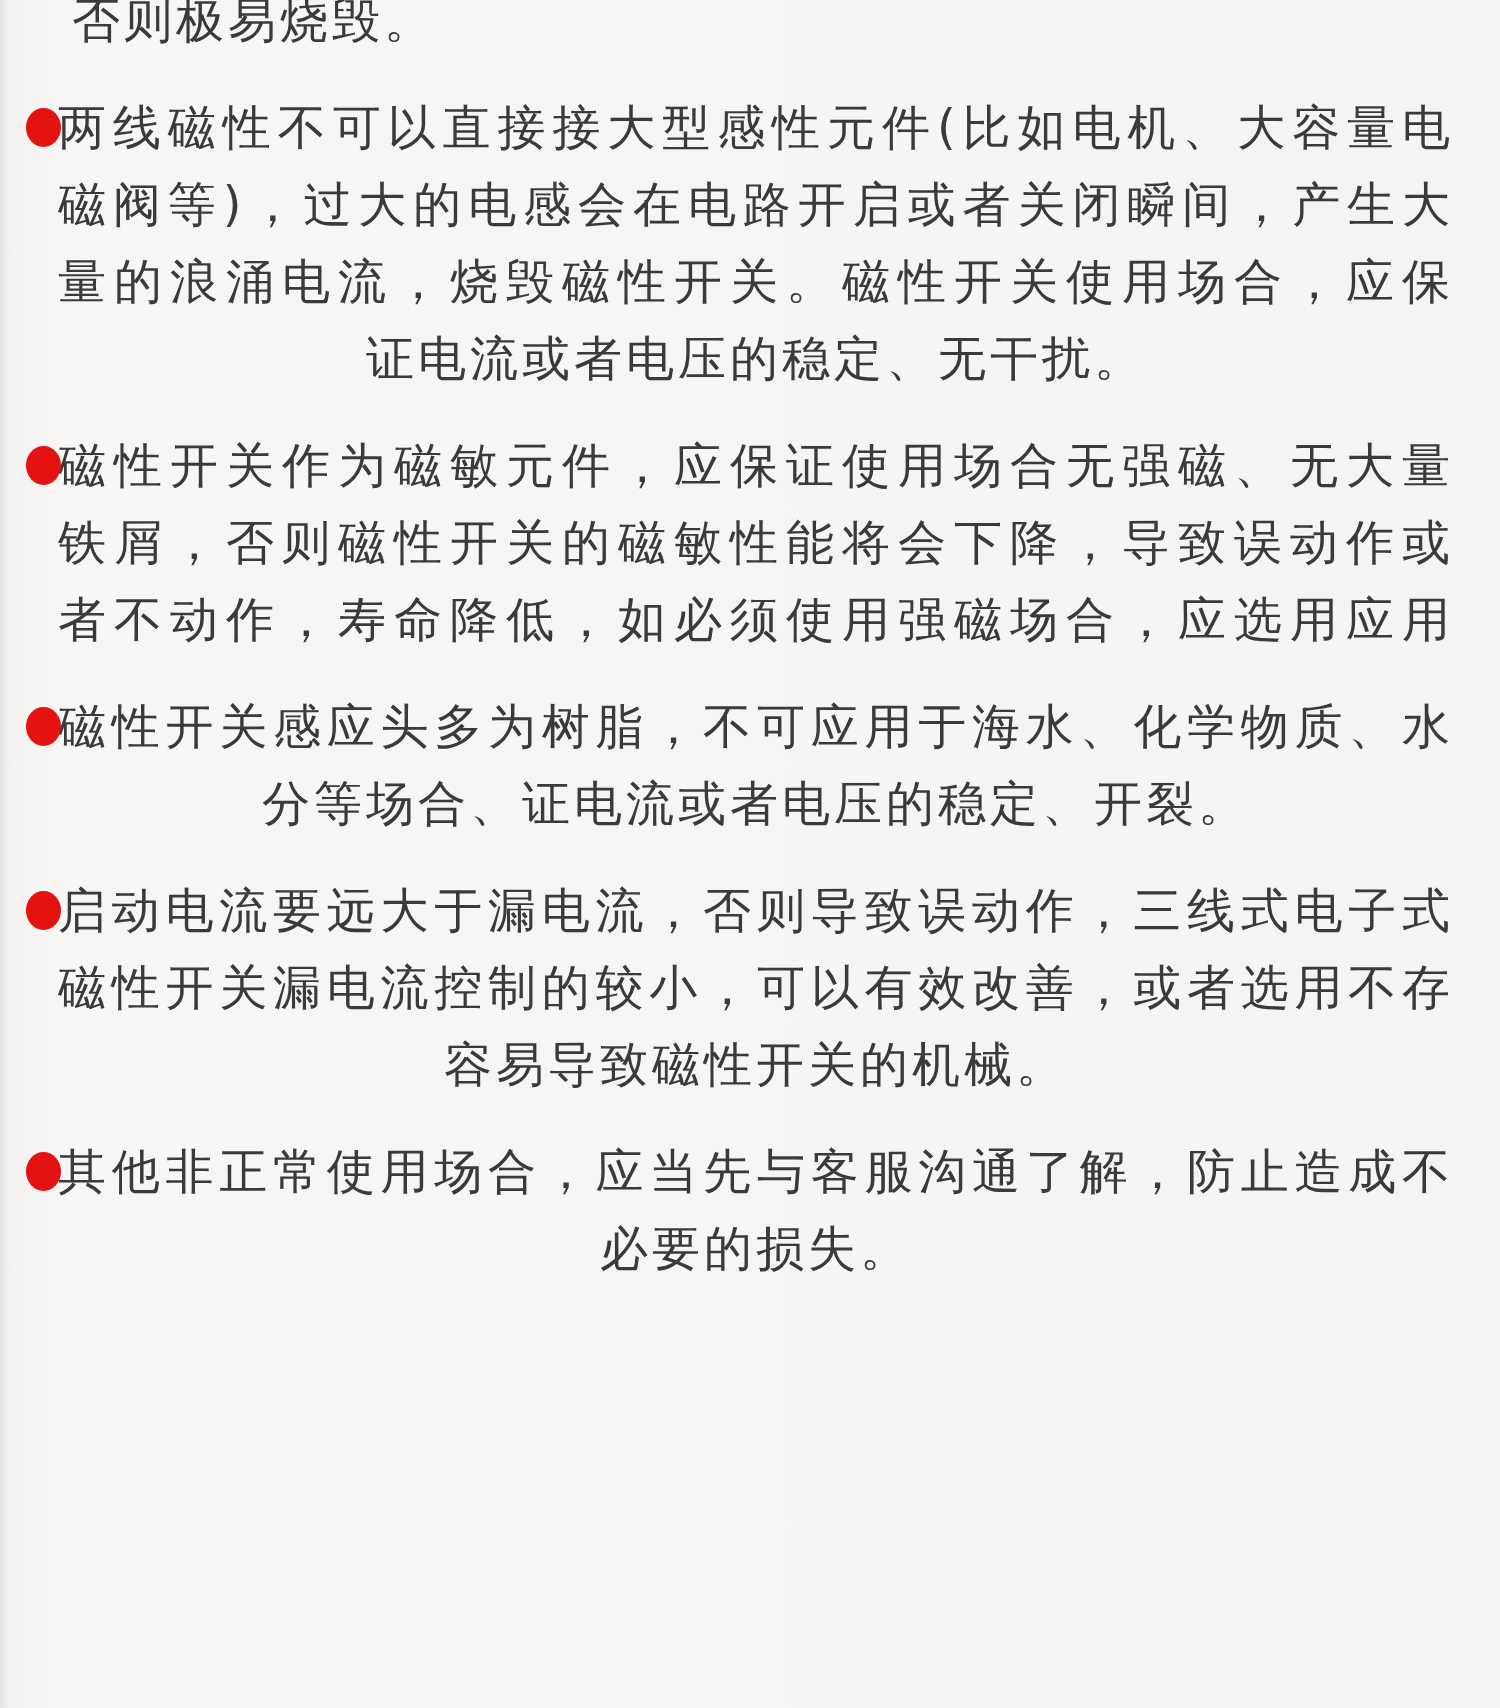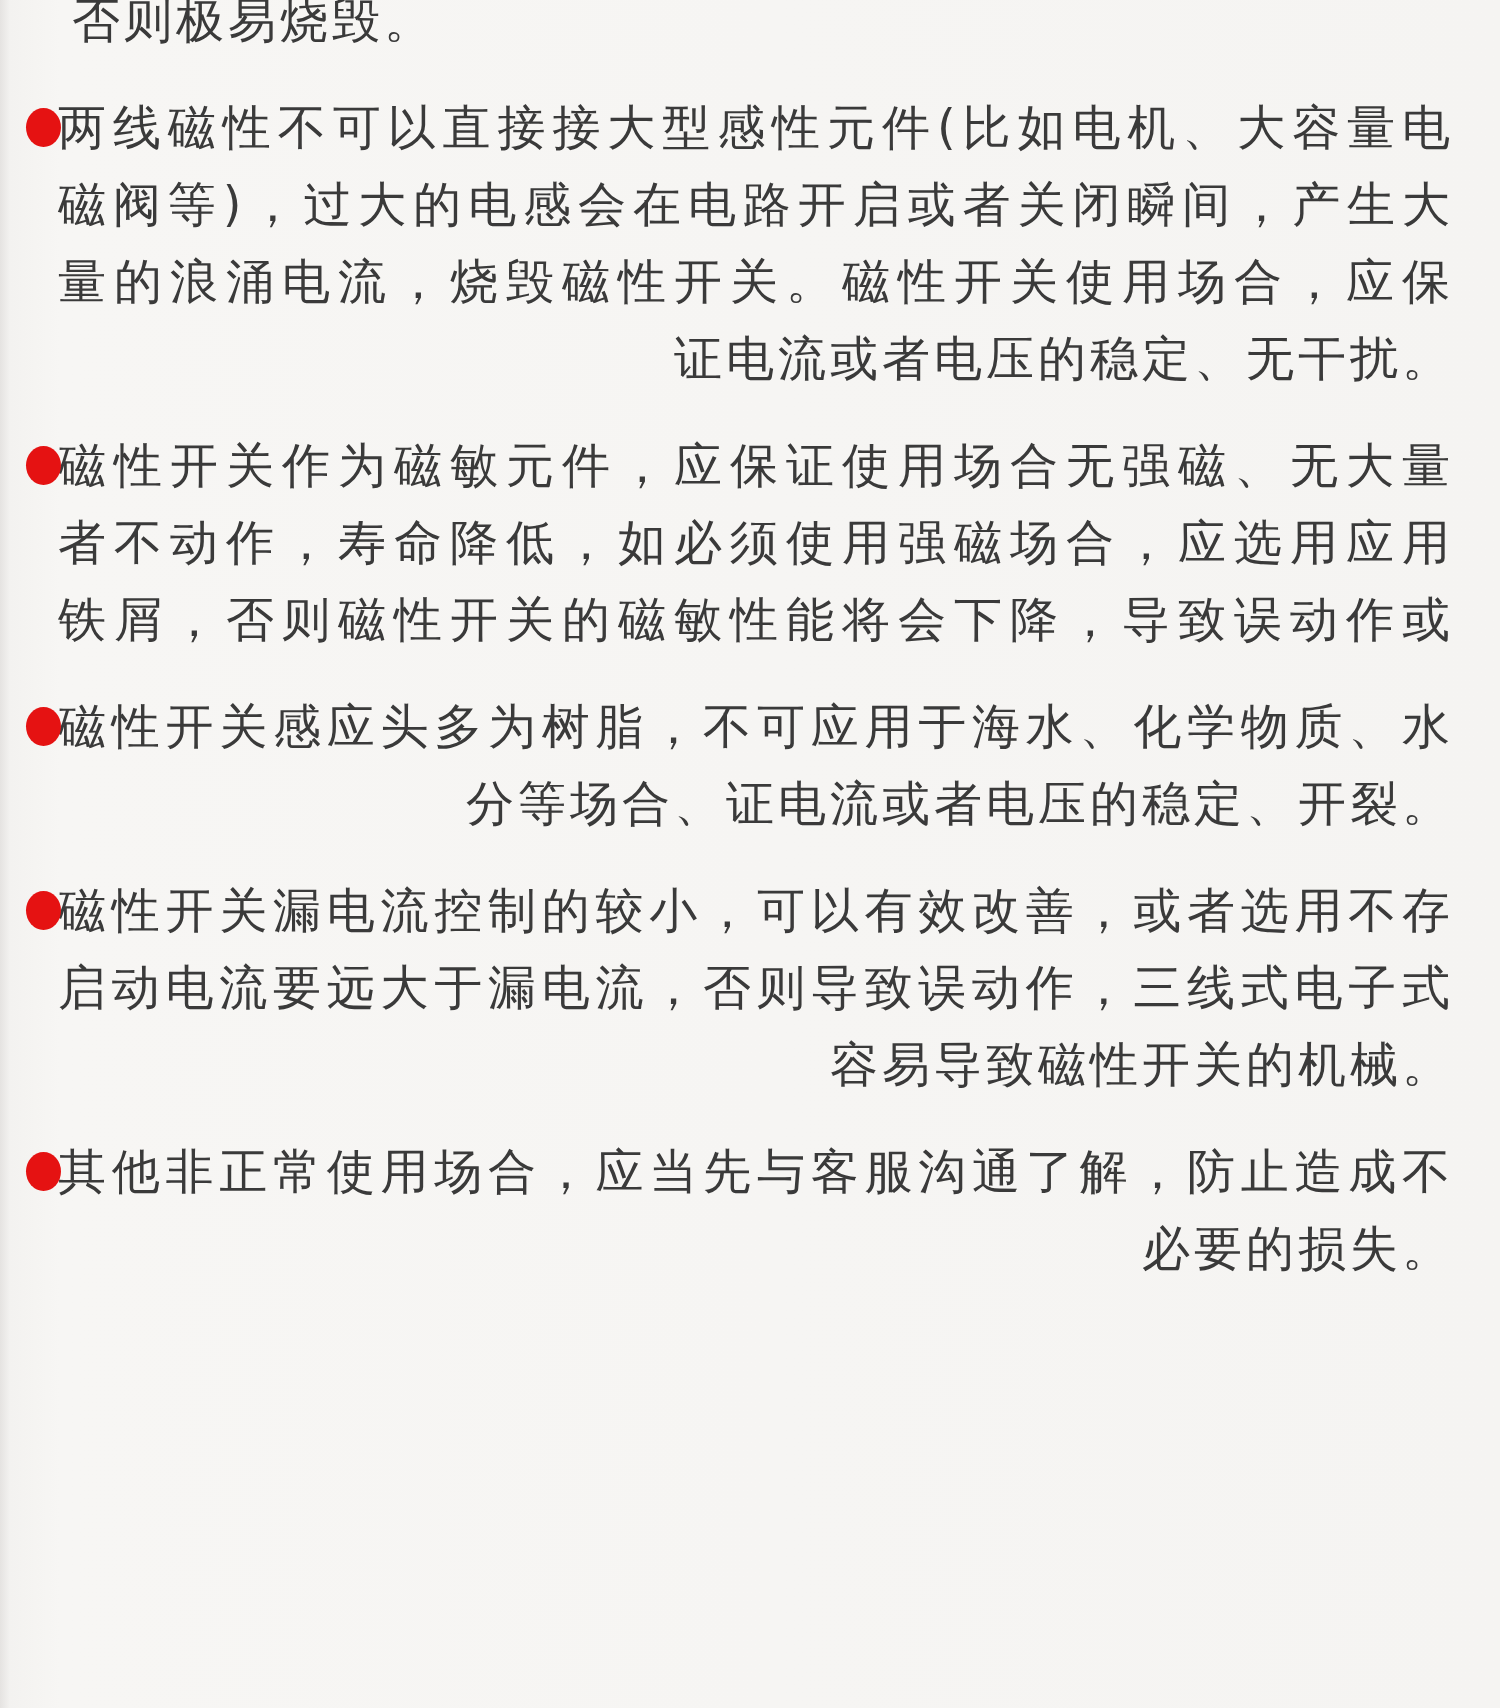--- a/index.html
+++ b/index.html
@@ -45,21 +45,21 @@
     background: #e51212;
     border-radius: 50%;
   }
   .line {
     text-align: justify;
   }
   .jline {
     text-align-last: justify;
   }
   .lastline {
-    text-align: right;
+    text-align: center;
   }
 </style>
 </head>
 <body>
 
 <div class="page">
 
   <div class="partial-line">否则极易烧毁。</div>
 
   <div class="bullet-item">
@@ -69,39 +69,39 @@
       <div class="line jline">磁阀等)，过大的电感会在电路开启或者关闭瞬间，产生大</div>
       <div class="line jline">量的浪涌电流，烧毁磁性开关。磁性开关使用场合，应保</div>
       <div class="line lastline">证电流或者电压的稳定、无干扰。</div>
     </div>
   </div>
 
   <div class="bullet-item">
     <span class="dot"></span>
     <div class="btext">
       <div class="line jline">磁性开关作为磁敏元件，应保证使用场合无强磁、无大量</div>
+      <div class="line jline">铁屑，否则磁性开关的磁敏性能将会下降，导致误动作或</div>
       <div class="line jline">者不动作，寿命降低，如必须使用强磁场合，应选用应用</div>
-      <div class="line jline">铁屑，否则磁性开关的磁敏性能将会下降，导致误动作或</div>
     </div>
   </div>
 
   <div class="bullet-item">
     <span class="dot"></span>
     <div class="btext">
       <div class="line jline">磁性开关感应头多为树脂，不可应用于海水、化学物质、水</div>
       <div class="line lastline">分等场合、证电流或者电压的稳定、开裂。</div>
     </div>
   </div>
 
 
   <div class="bullet-item">
     <span class="dot"></span>
     <div class="btext">
+      <div class="line jline">启动电流要远大于漏电流，否则导致误动作，三线式电子式</div>
       <div class="line jline">磁性开关漏电流控制的较小，可以有效改善，或者选用不存</div>
-      <div class="line jline">启动电流要远大于漏电流，否则导致误动作，三线式电子式</div>
       <div class="line lastline">容易导致磁性开关的机械。</div>
     </div>
   </div>
 
   <div class="bullet-item">
     <span class="dot"></span>
     <div class="btext">
       <div class="line jline">其他非正常使用场合，应当先与客服沟通了解，防止造成不</div>
       <div class="line lastline">必要的损失。</div>
     </div>

